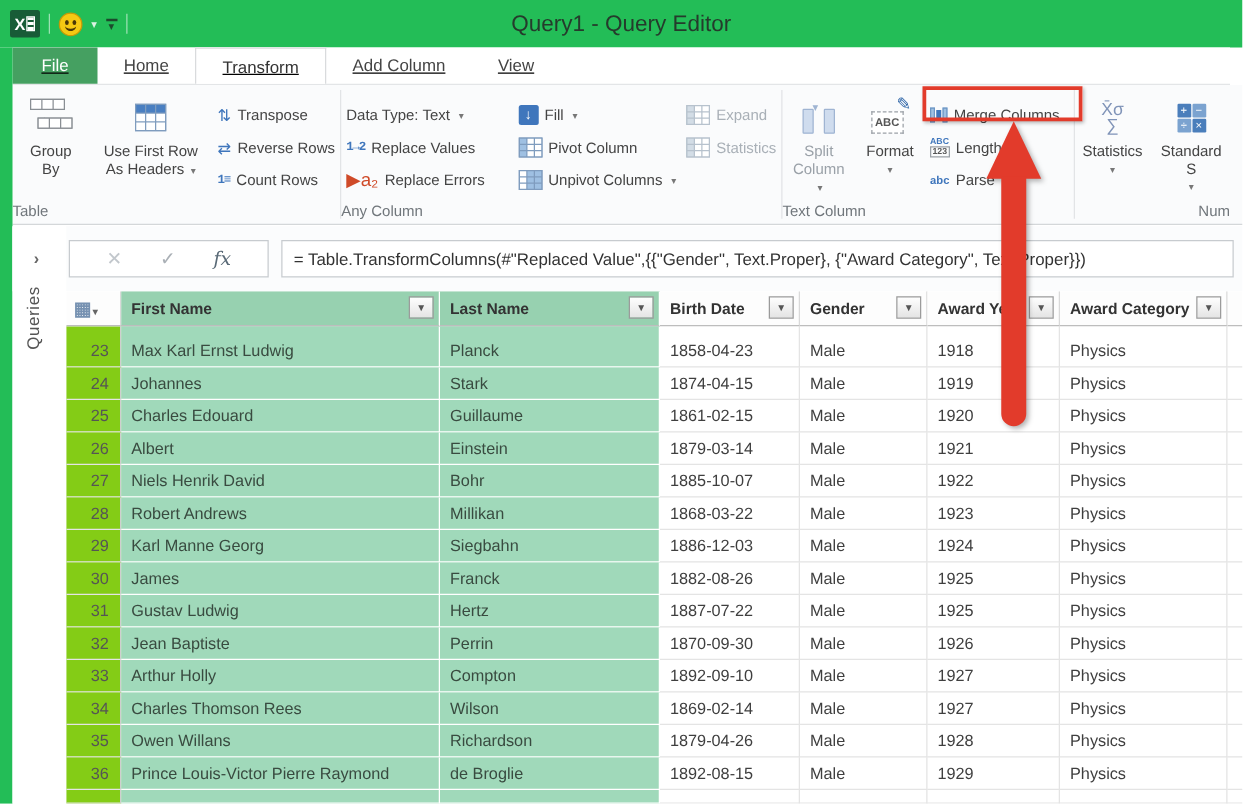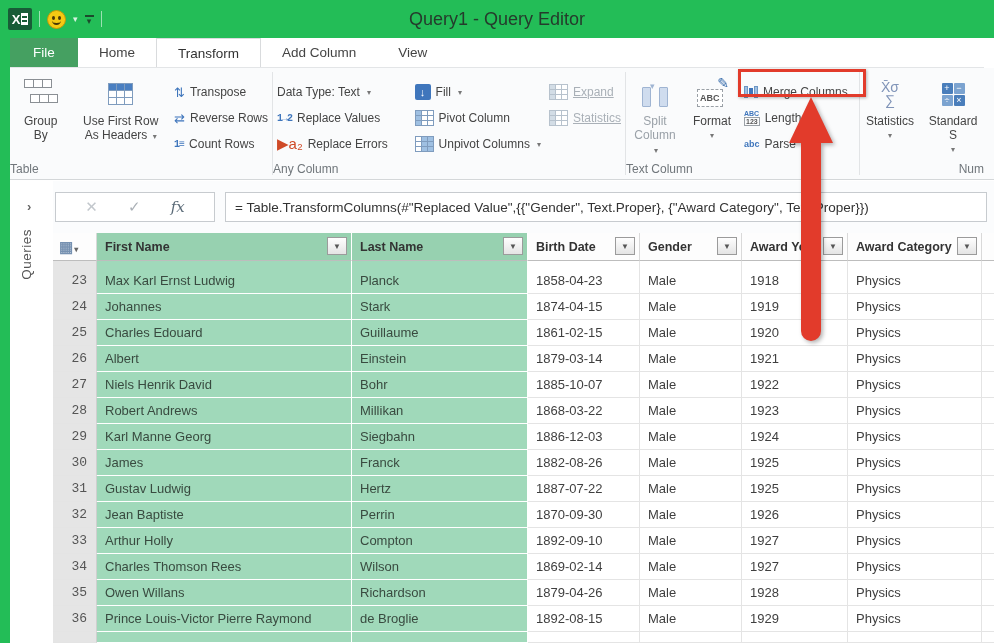--- a/index.html
+++ b/index.html
@@ -18,41 +18,41 @@
   .smiley i { position:absolute; width:3px; height:4px; background:#4a3706; border-radius:50%; top:5px; }
   .smiley i.l{left:4px} .smiley i.r{right:4px}
   .smiley u { position:absolute; left:4px; right:4px; bottom:3px; height:6px; border:2px solid #4a3706; border-top:none; border-left:none; border-right:none; border-radius:0 0 8px 8px; }
   .qcaret { color:#d9f3e2; font-size:9px; }
   .qcustom { display:flex; flex-direction:column; align-items:center; line-height:4px; color:#1c4a2c; }
   .qcustom b { width:9px; height:2px; background:#1c4a2c; margin-bottom:2px; }
   .qcustom span{ font-size:9px; }
   #title-text { position:absolute; left:0; right:0; text-align:center; color:#253b2c; font-size:18px; }
 
   
-  #tabstrip { position:absolute; left:10px; top:38px; width:974px; height:30px; background:#fff; display:flex; align-items:stretch; border-bottom:1px solid #e3e5e7; }
+  #tabstrip { position:absolute; left:10px; top:38px; width:974px; height:30px; background:#fff; display:flex; align-items:stretch; border-bottom:1px solid #e3e5e7;text-decoration:underline; }
   .tab { display:flex; align-items:center; justify-content:center; font-size:13.5px; color:#444; padding:0 21px; cursor:default; }
   .tab.file { background:#45a061; color:#fff; width:68px; padding:0; }
   .tab.active { background:#fff; border:1px solid #d9dbdd; border-bottom:none; color:#333; }
 
   
   #ribbon { position:absolute; left:10px; top:68px; width:984px; height:112px; background:#fafbfc; border-bottom:1px solid #d4d7d9; display:flex; }
   .rgroup { position:relative; height:100%; padding-top:5px; }
   .rgroup .glabel { position:absolute; bottom:3px; left:0; right:0; text-align:left; font-size:12px; color:#70767b; }
   .gsep { width:1px; background:#e2e4e6; margin:4px 0; }
   .g-table { width:262px; display:flex; }
   .g-any { width:352px; display:flex; }
   .g-text { width:233px; display:flex; }
   .g-num { width:126px; display:flex; }
   .bigbtn { display:flex; flex-direction:column; align-items:center; text-align:center; font-size:12px; color:#444; padding:4px 6px 0 6px; line-height:14px; }
   .bigbtn .bicon { height:34px; display:flex; align-items:center; justify-content:center; margin-bottom:3px; }
   .bigbtn .ddown { font-size:8px; color:#777; margin-top:1px; }
   .bigbtn.dis { color:#9aa1a8; }
   .smallcol { display:flex; flex-direction:column; padding-top:6px; }
   .smallbtn { display:flex; align-items:center; height:26px; font-size:12px; color:#444; gap:5px; padding:0 4px; white-space:nowrap; }
-  .smallbtn.dis { color:#a9b0b7;text-decoration:underline; }
+  .smallbtn.dis { color:#a9b0b7; }
   .caret { font-size:8px; color:#777; margin-left:2px; }
 
   
   .minitable { display:grid; grid-template-columns:repeat(3,7px); grid-auto-rows:6px; border:1px solid #7f9cbe; background:#7f9cbe; gap:1px; }
   .minitable i { background:#fff; }
   .minitable i.hdr { background:#4a7fc1; }
   .gb-icon { position:relative; width:34px; height:30px; }
   .gb-icon .t1,.gb-icon .t2 { position:absolute; display:grid; grid-template-columns:repeat(3,8px); grid-auto-rows:7px; border:1px solid #8a8f94; background:#8a8f94; gap:1px; }
   .gb-icon .t1{ left:0; top:0; } .gb-icon .t2{ left:6px; top:15px; }
   .gb-icon i{ background:#fff; }
@@ -105,21 +105,21 @@
   .hcell { position:relative; background:#fdfdfd; border-right:1px solid #d9d9d9; border-bottom:1px solid #bdbdbd; display:flex; align-items:center; font-weight:bold; font-size:12.5px; color:#333; padding:0 4px 0 8px; }
   .hcell.sel { background:#97d1b0; border-right:1px solid #fff; }
   .hcell .fbtn { position:absolute; right:4px; top:4px; width:20px; height:18px; background:linear-gradient(#fefefe,#e4e4e4); border:1px solid #9b9b9b; color:#555; font-size:8px; display:flex; align-items:center; justify-content:center; }
   .hcell.corner { justify-content:flex-start; padding-left:6px; background:#fdfdfd; }
   .corner .tblglyph { color:#7691b1; font-size:15px; }
   .corner .cdd { color:#666; font-size:8px; margin-left:1px; margin-top:6px; }
   .sliver { background:#fdfdfd; border-bottom:1px solid #bdbdbd; }
 
   .trow { height:26px; }
   .cell { display:flex; align-items:center; font-size:13px; color:#3f3f3f; padding:0 8px; border-right:1px solid #e4e4e4; border-bottom:1px solid #e4e4e4; white-space:nowrap; overflow:hidden; }
-  .cell.rownum { justify-content:flex-end; color:#555; background:#e5e5e5; border-right:1px solid #cfcfcf; padding-right:9px;font-family:Liberation Mono, monospace; }
+  .cell.rownum { justify-content:flex-end; color:#555; background:#84cc16; border-right:1px solid #cfcfcf; padding-right:9px; }
   .cell.sel { background:#a0d9ba; border-right:1px solid #fff; border-bottom:1px solid #fff; color:#394b40; }
   .partrow .cell { border-bottom:none; }
 
   
   #redrect { position:absolute; left:738px; top:69px; width:128px; height:28px; border:3px solid #e23b2b; box-shadow:1px 1px 3px rgba(0,0,0,.28); z-index:40; }
   #redarrow { position:absolute; left:789px; top:97px; width:44px; height:246px; z-index:50; filter:drop-shadow(2px 2px 2px rgba(0,0,0,.3)); }
   #redarrow .head { position:absolute; left:0; top:0; width:0; height:0; border-left:22px solid transparent; border-right:22px solid transparent; border-bottom:46px solid #e23b2b; }
   #redarrow .shaft { position:absolute; left:12px; top:44px; width:20px; height:200px; background:#e23b2b; border-radius:0 0 10px 10px; }
 </style>
 </head>

